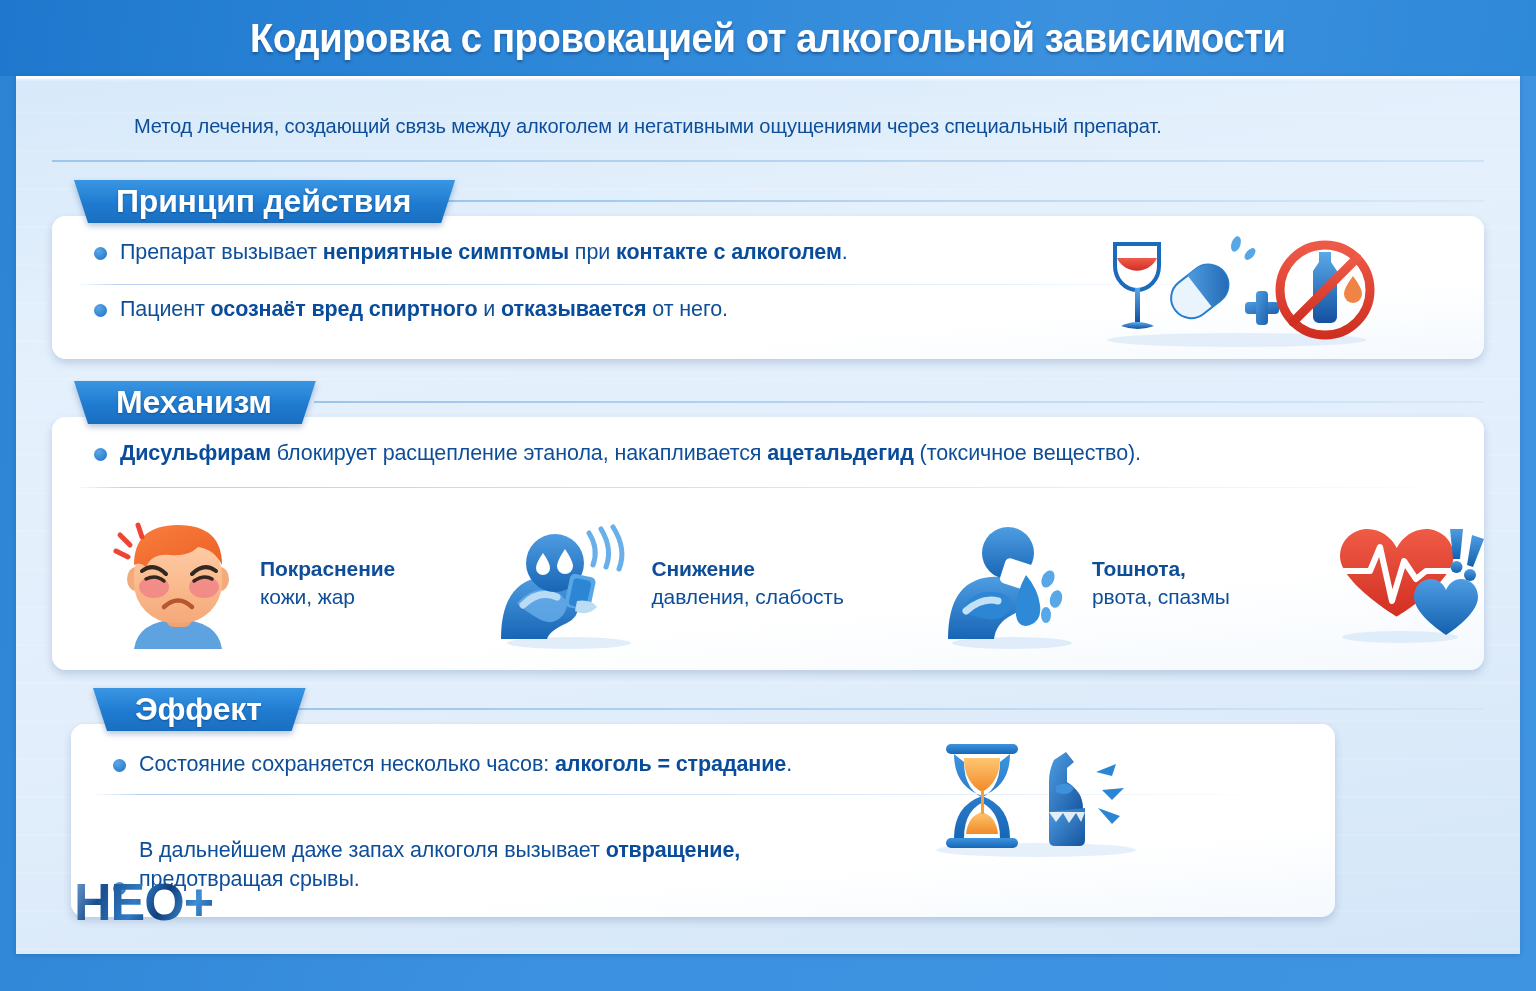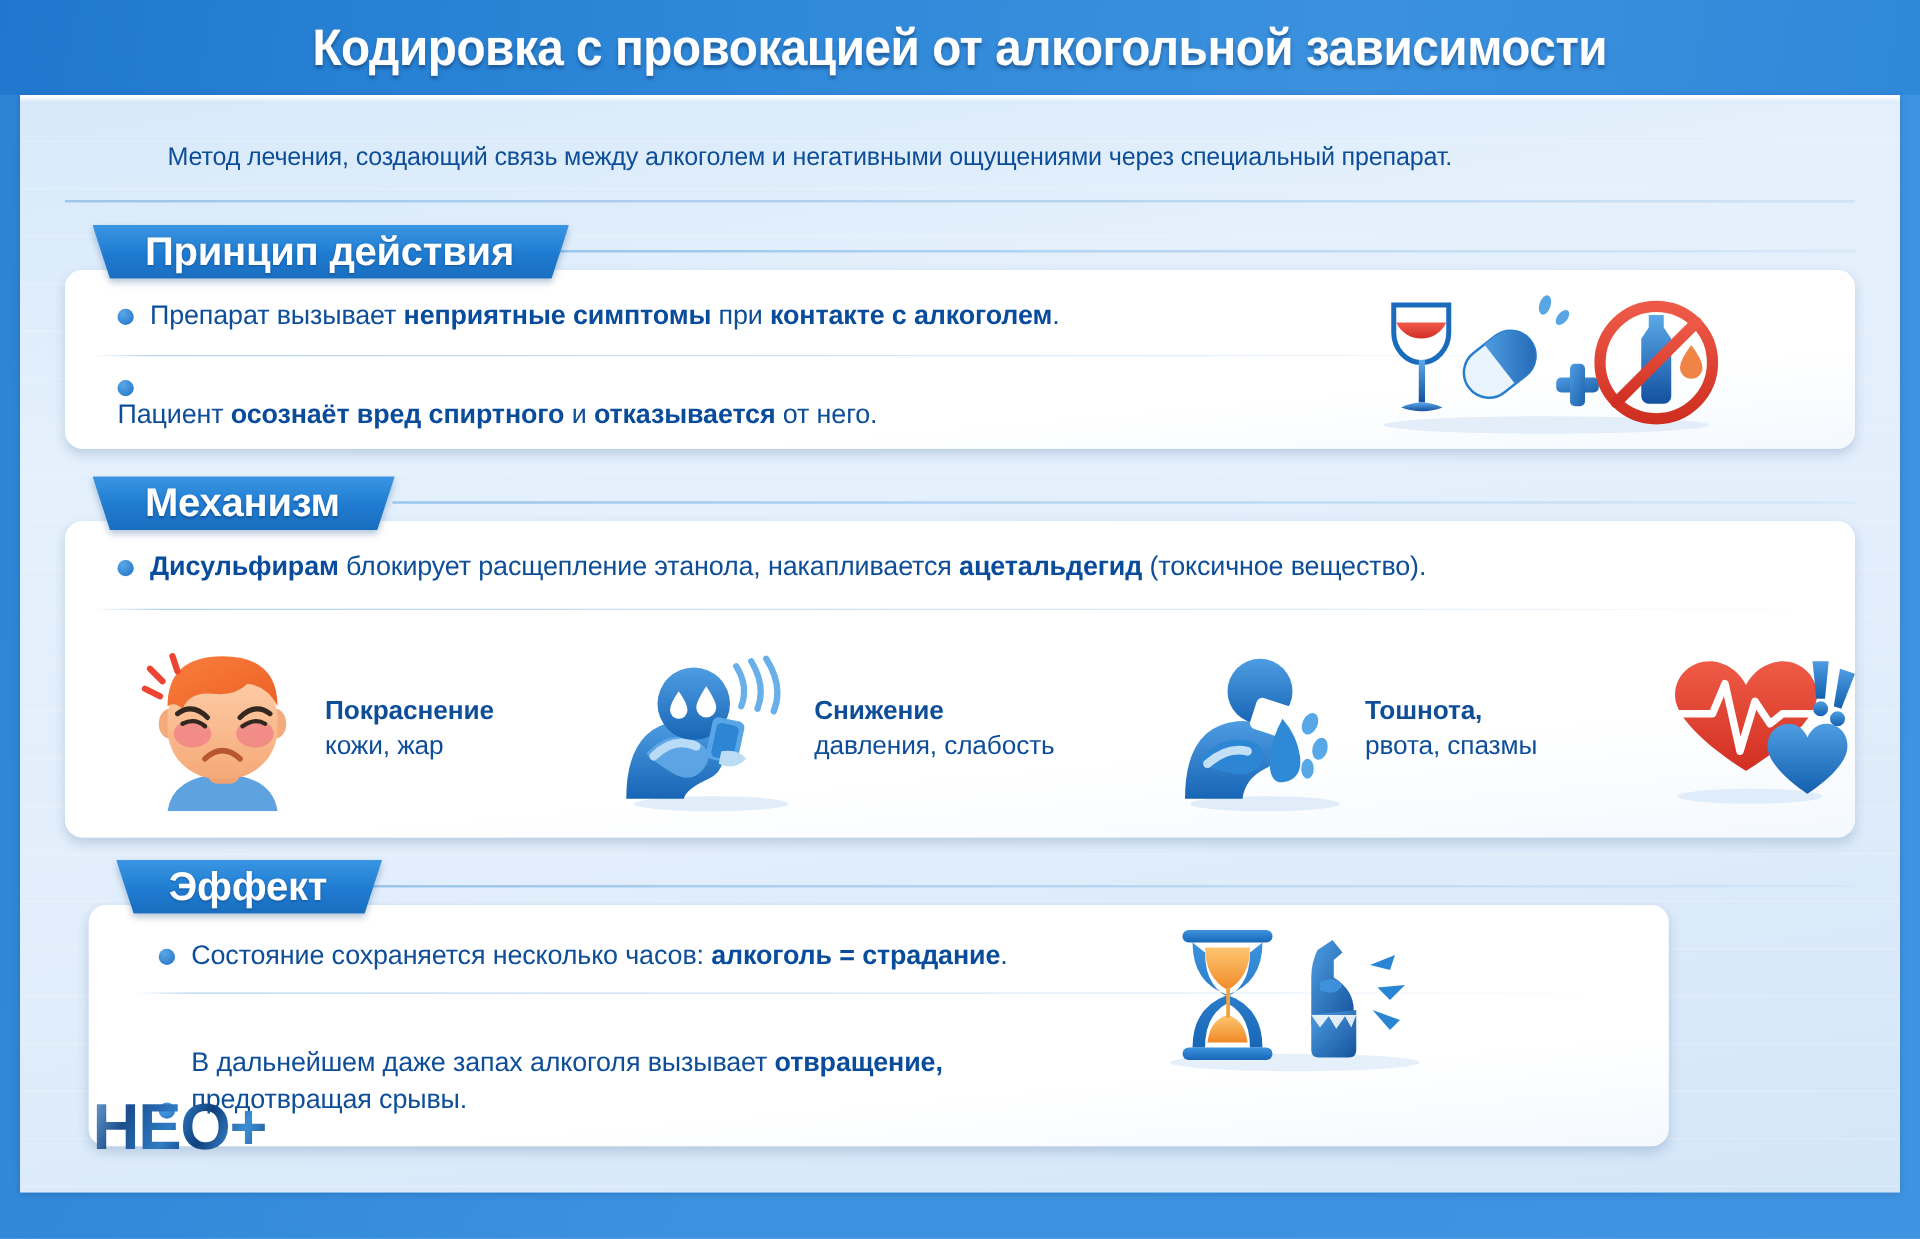--- a/index.html
+++ b/index.html
@@ -235,21 +235,21 @@
       <div class="card" style="height:143px;">
 
         <div style="position:absolute; left:42px; top:22px; width:940px;">
           <div class="bullet-row" style="height:46px;">
             <span class="bullet-dot"></span>
             <span class="bullet-text">
               <span>Препарат вызывает </span><b>неприятные симптомы</b><span> при </span><b>контакте с алкоголем</b><span>.</span>
             </span>
           </div>
           <div class="row-rule" style="width:1160px; margin-left:-20px;"></div>
-          <div class="bullet-row" style="height:46px; margin-top:10px;flex-direction:column;">
+          <div class="bullet-row" style="height:46px; margin-top:10px;">
             <span class="bullet-dot"></span>
             <span class="bullet-text">
               <span>Пациент </span><b>осознаёт вред спиртного</b><span> и </span><b>отказывается</b><span> от него.</span>
             </span>
           </div>
         </div>
 
         <div style="position:absolute; left:1035px; top:14px;">
           <svg width="290" height="120" viewBox="0 0 290 120">
             <defs>
@@ -474,21 +474,21 @@
       </div>
     </div>
 
     <div class="section" style="left:36px; top:612px; width:1264px;padding-left:19px;">
       <div class="ribbon-line" style="left:228px; width:1204px;"></div>
       <div class="ribbon-wrap">
         <span class="ribbon">Эффект</span>
       </div>
 
       <div class="card" style="height:193px;">
-        <div style="position:absolute; left:56px; top:26px; width:900px;">
+        <div style="position:absolute; left:42px; top:26px; width:900px;">
           <div class="bullet-row" style="height:44px;">
             <span class="bullet-dot"></span>
             <span class="bullet-text">
               <span>Состояние сохраняется несколько часов: </span><b>алкоголь = страдание</b><span>.</span>
             </span>
           </div>
           <div class="row-rule" style="width:1160px; margin-left:-20px;"></div>
           <div class="bullet-row" style="margin-top:12px;align-items:flex-end;">
             <span class="bullet-dot"></span>
             <span class="bullet-text" style="white-space:pre-line;">

